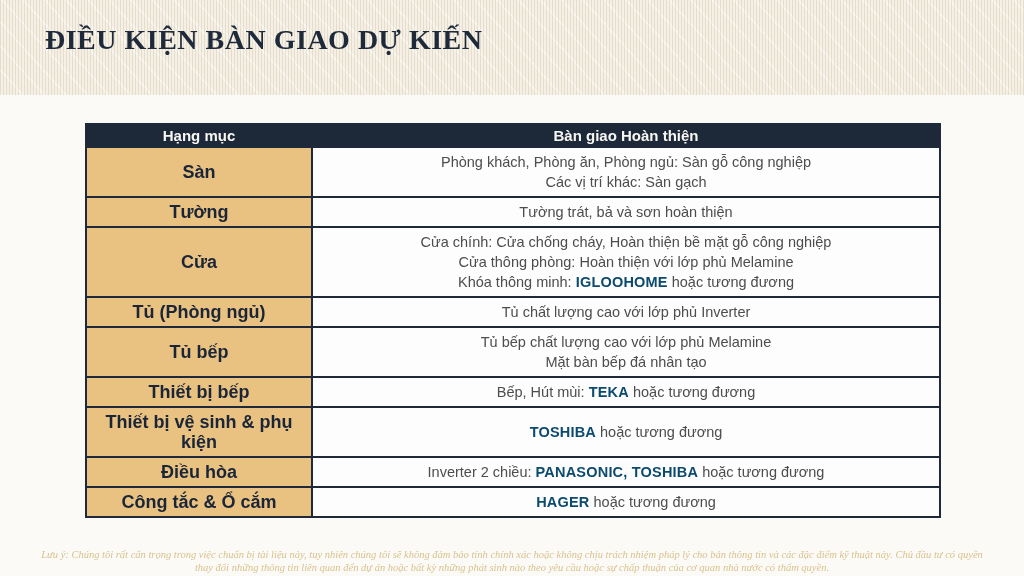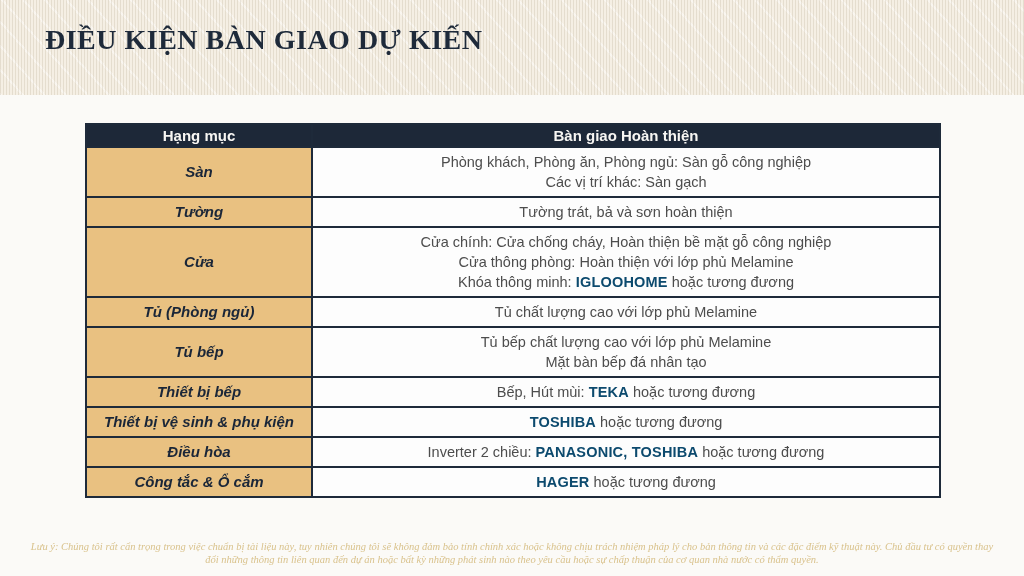--- a/index.html
+++ b/index.html
@@ -55,26 +55,25 @@
     color: var(--header-text, #f7f6f3);
     font-size: 15px;
     font-weight: 700;
     text-align: center;
     padding: 2px 6px;
   }
   .handover-table td.cat {
     background: var(--category-bg, #e9c181);
     color: var(--category-text, #1a2638);
     font-weight: 700;
-    font-size: 15px;
+    font-size: 18px;
     text-align: center;
     vertical-align: middle;
     padding: 4px 8px;
     line-height: 20px;
-    font-style: italic;
   }
   .handover-table td.content {
     background: #fdfdfd;
     color: var(--content-text, #4d4d4d);
     font-size: 14.5px;
     text-align: center;
     vertical-align: middle;
     padding: 4px 4px;
     line-height: 20px;
   }
@@ -83,21 +82,21 @@
     font-weight: 700;
     color: #0c4a6e;
     letter-spacing: 0.2px;
   }
 
   .disclaimer {
     position: absolute;
     left: 22px;
     right: 22px;
     top: 537px;
-    margin: 4px;
+    margin: 12px;
     text-align: center;
     font-family: "Liberation Serif", serif;
     font-style: italic;
     font-size: 10.5px;
     line-height: 12.5px;
     color: var(--accent-gold, #d9c28c);
   }
 </style>
 </head>
 <body>
@@ -135,21 +134,21 @@
         <td class="cat">Cửa</td>
         <td class="content">
           <div class="line"><span>Cửa chính: Cửa chống cháy, Hoàn thiện bề mặt gỗ công nghiệp</span></div>
           <div class="line"><span>Cửa thông phòng: Hoàn thiện với lớp phủ Melamine</span></div>
           <div class="line"><span>Khóa thông minh: </span><span class="brand">IGLOOHOME</span><span> hoặc tương đương</span></div>
         </td>
       </tr>
       <tr>
         <td class="cat">Tủ (Phòng ngủ)</td>
         <td class="content">
-          <div class="line"><span>Tủ chất lượng cao với lớp phủ Melamine</span></div>
+          <div class="line"><span>Tủ chất lượng cao với lớp phủ Inverter</span></div>
         </td>
       </tr>
       <tr>
         <td class="cat">Tủ bếp</td>
         <td class="content">
           <div class="line"><span>Tủ bếp chất lượng cao với lớp phủ Melamine</span></div>
           <div class="line"><span>Mặt bàn bếp đá nhân tạo</span></div>
         </td>
       </tr>
       <tr>

